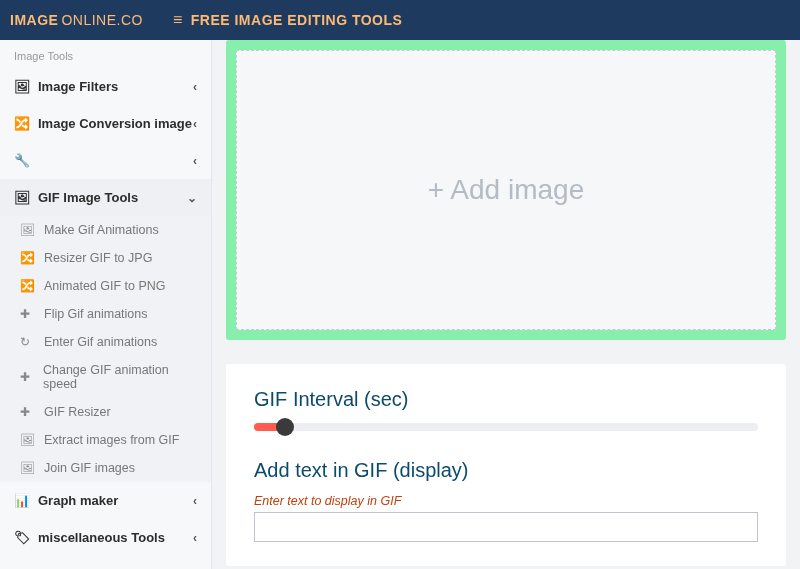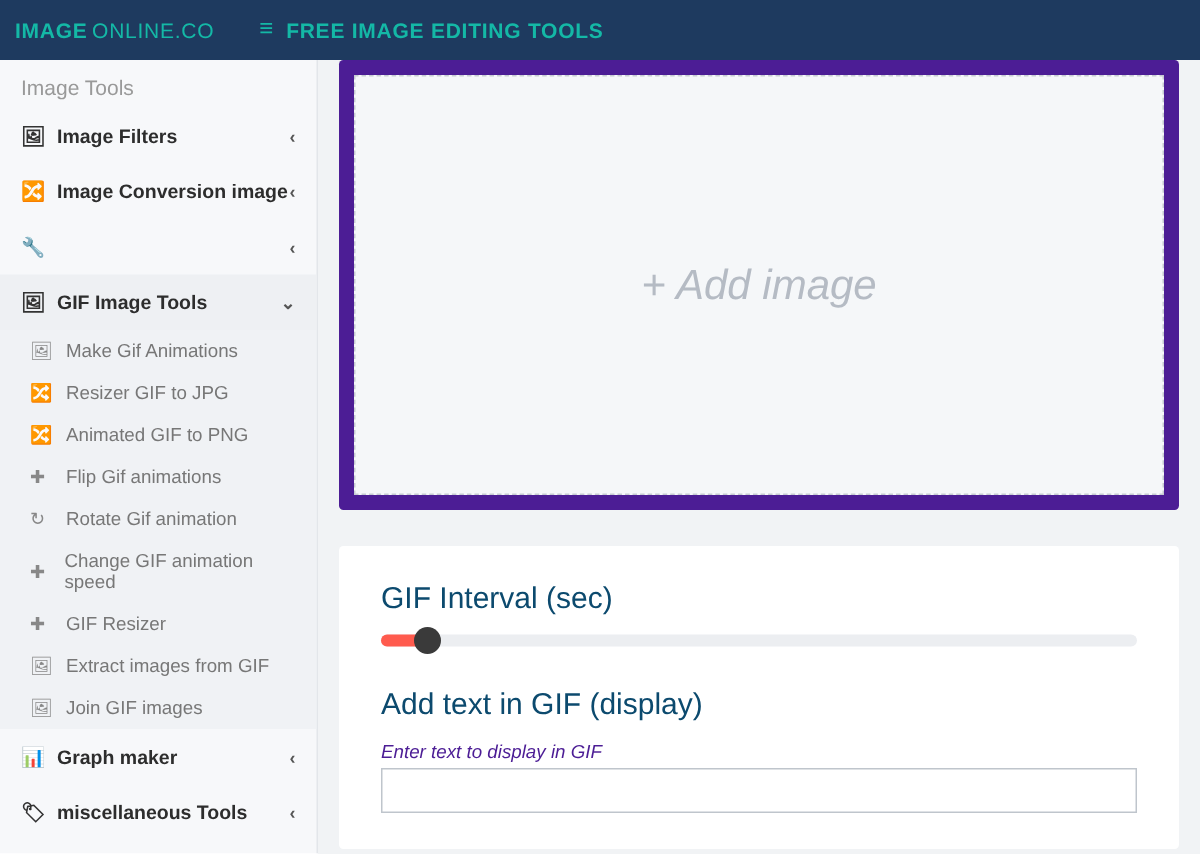--- a/index.html
+++ b/index.html
@@ -6,21 +6,21 @@
   body {
     font-family: -apple-system, BlinkMacSystemFont, "Segoe UI", Arial, sans-serif;
     background: #fff;
     width: 800px;
     height: 569px;
     overflow: hidden;
     color: #333;
   }
   .header {
     background: #1e3a5f;
-    color: #14b8a6;
+    color: #fdba74;
     height: 40px;
     display: flex;
     align-items: center;
     padding: 0 10px;
     font-size: 14px;
     font-weight: bold;
     letter-spacing: 0.5px;
   }
   .logo { display: flex; align-items: center; }
   .logo-strong { font-weight: 900; }
@@ -44,21 +44,21 @@
     height: calc(569px - 40px);
   }
   .sidebar {
     width: 212px;
     background: #f7f8fa;
     border-right: 1px solid #e3e6ea;
     overflow-y: auto;
     flex-shrink: 0;
   }
   .sidebar-heading {
-    font-size: 14px;
+    font-size: 11px;
     color: #999;
     padding: 10px 14px 6px;
   }
   .sidebar-item {
     display: flex;
     align-items: center;
     padding: 11px 14px;
     font-size: 13px;
     font-weight: 600;
     color: #2d2d2d;
@@ -95,25 +95,24 @@
     color: #888;
     font-size: 12px;
   }
   .main {
     flex: 1;
     background: #f1f3f5;
     overflow-y: auto;
     padding: 0 14px 20px;
   }
   .upload-card {
-    background: #4c1d95;
+    background: #86efac;
     border-radius: 3px;
     padding: 10px;
     margin-bottom: 24px;
-    font-style: italic;
   }
   .upload-zone {
     border: 1.5px dashed #c6cbd2;
     background: #f5f7f9;
     height: 280px;
     display: flex;
     align-items: center;
     justify-content: center;
     font-size: 28px;
     color: #b5bbc4;
@@ -157,21 +156,21 @@
     top: -5px;
     width: 18px;
     height: 18px;
     background: #3a3a3a;
     border-radius: 50%;
     cursor: grab;
   }
   .field-label {
     font-size: 12.5px;
     font-style: italic;
-    color: #4c1d95;
+    color: #c2410c;
     margin-bottom: 4px;
   }
   .text-input {
     width: 100%;
     height: 30px;
     border: 1px solid #bfc5cc;
     padding: 4px 6px;
     font-size: 13px;
   }
 </style>
@@ -225,21 +224,21 @@
     <div class="subitem">
       <span class="icon">🔀</span>
       <span>Animated GIF to PNG</span>
     </div>
     <div class="subitem">
       <span class="icon">✚</span>
       <span>Flip Gif animations</span>
     </div>
     <div class="subitem">
       <span class="icon">↻</span>
-      <span>Rotate Gif animation</span>
+      <span>Enter Gif animations</span>
     </div>
     <div class="subitem">
       <span class="icon">✚</span>
       <span>Change GIF animation speed</span>
     </div>
     <div class="subitem">
       <span class="icon">✚</span>
       <span>GIF Resizer</span>
     </div>
     <div class="subitem">

